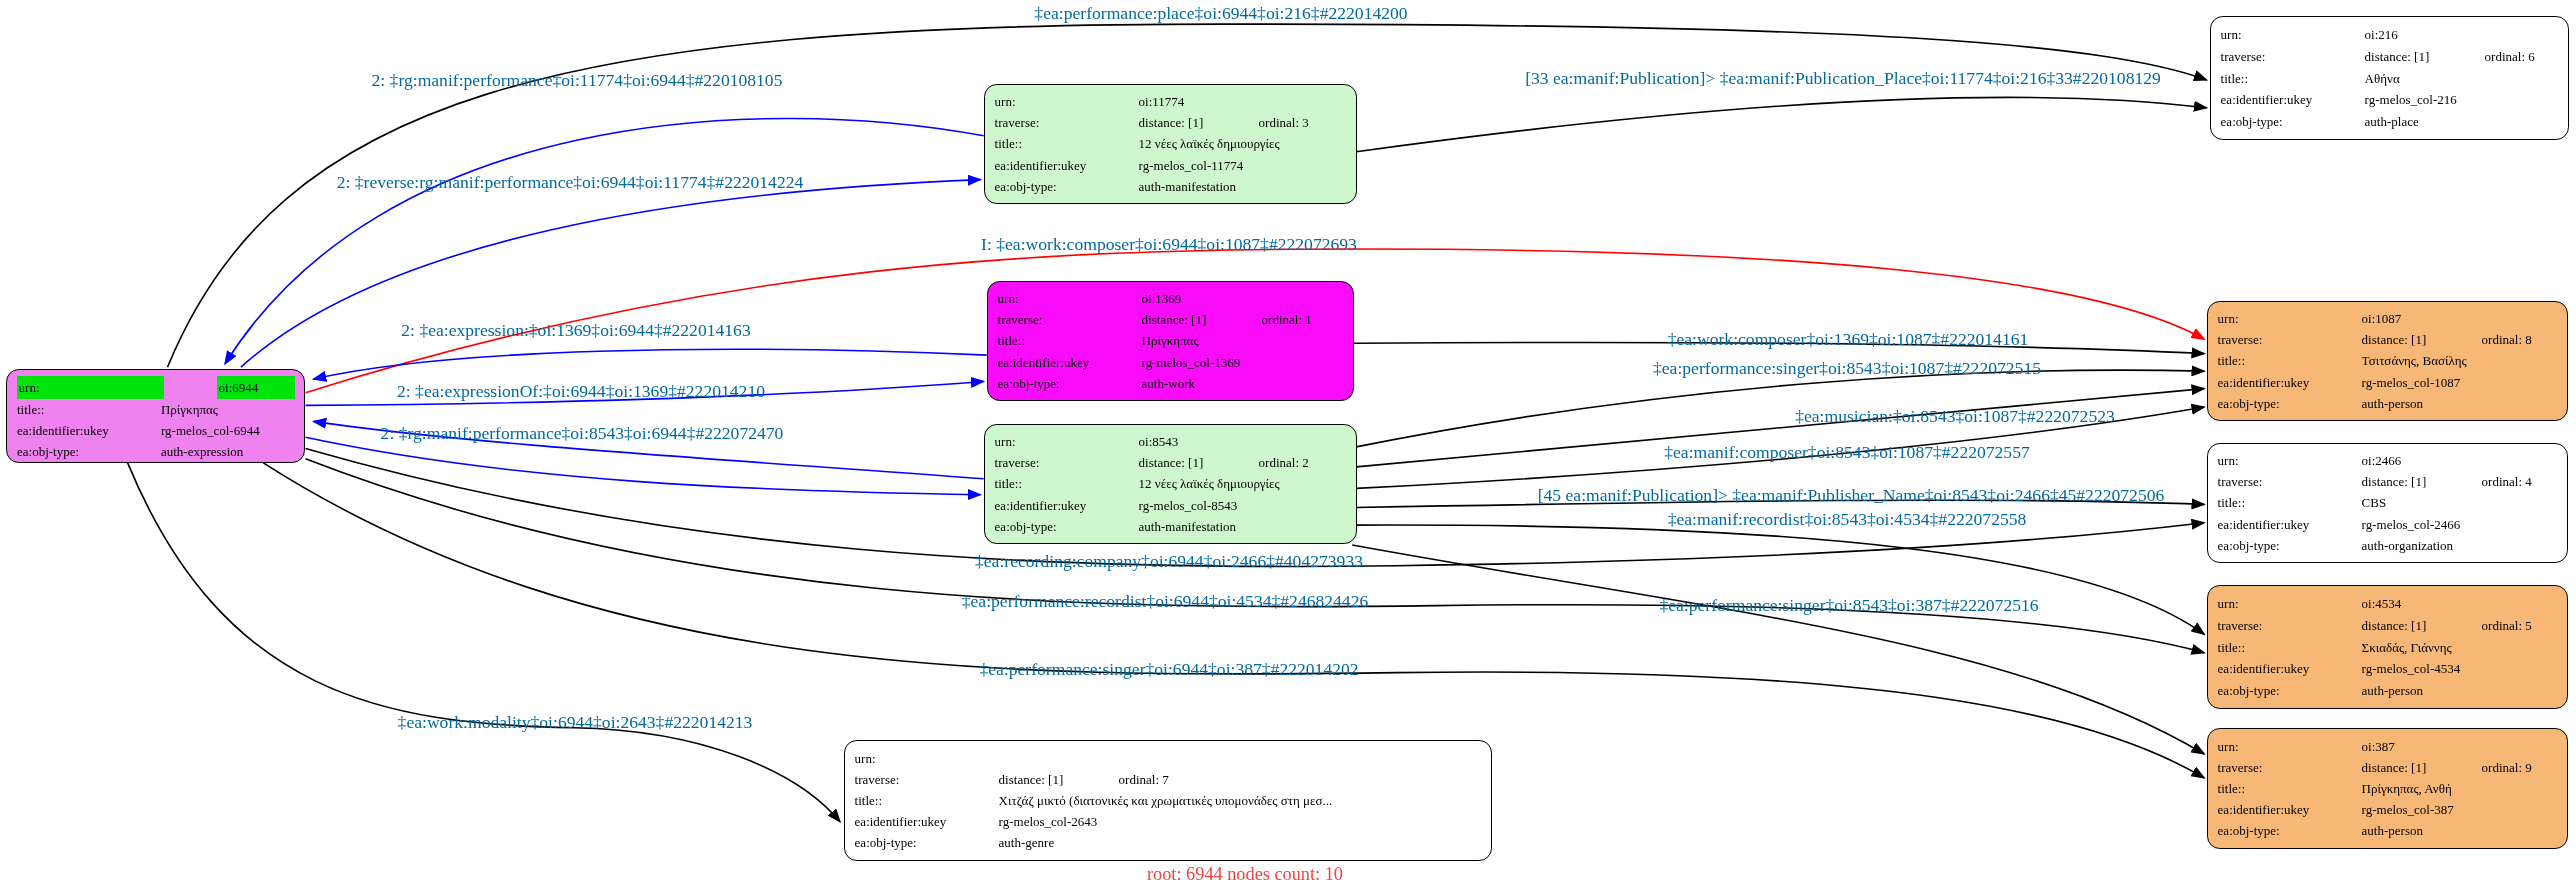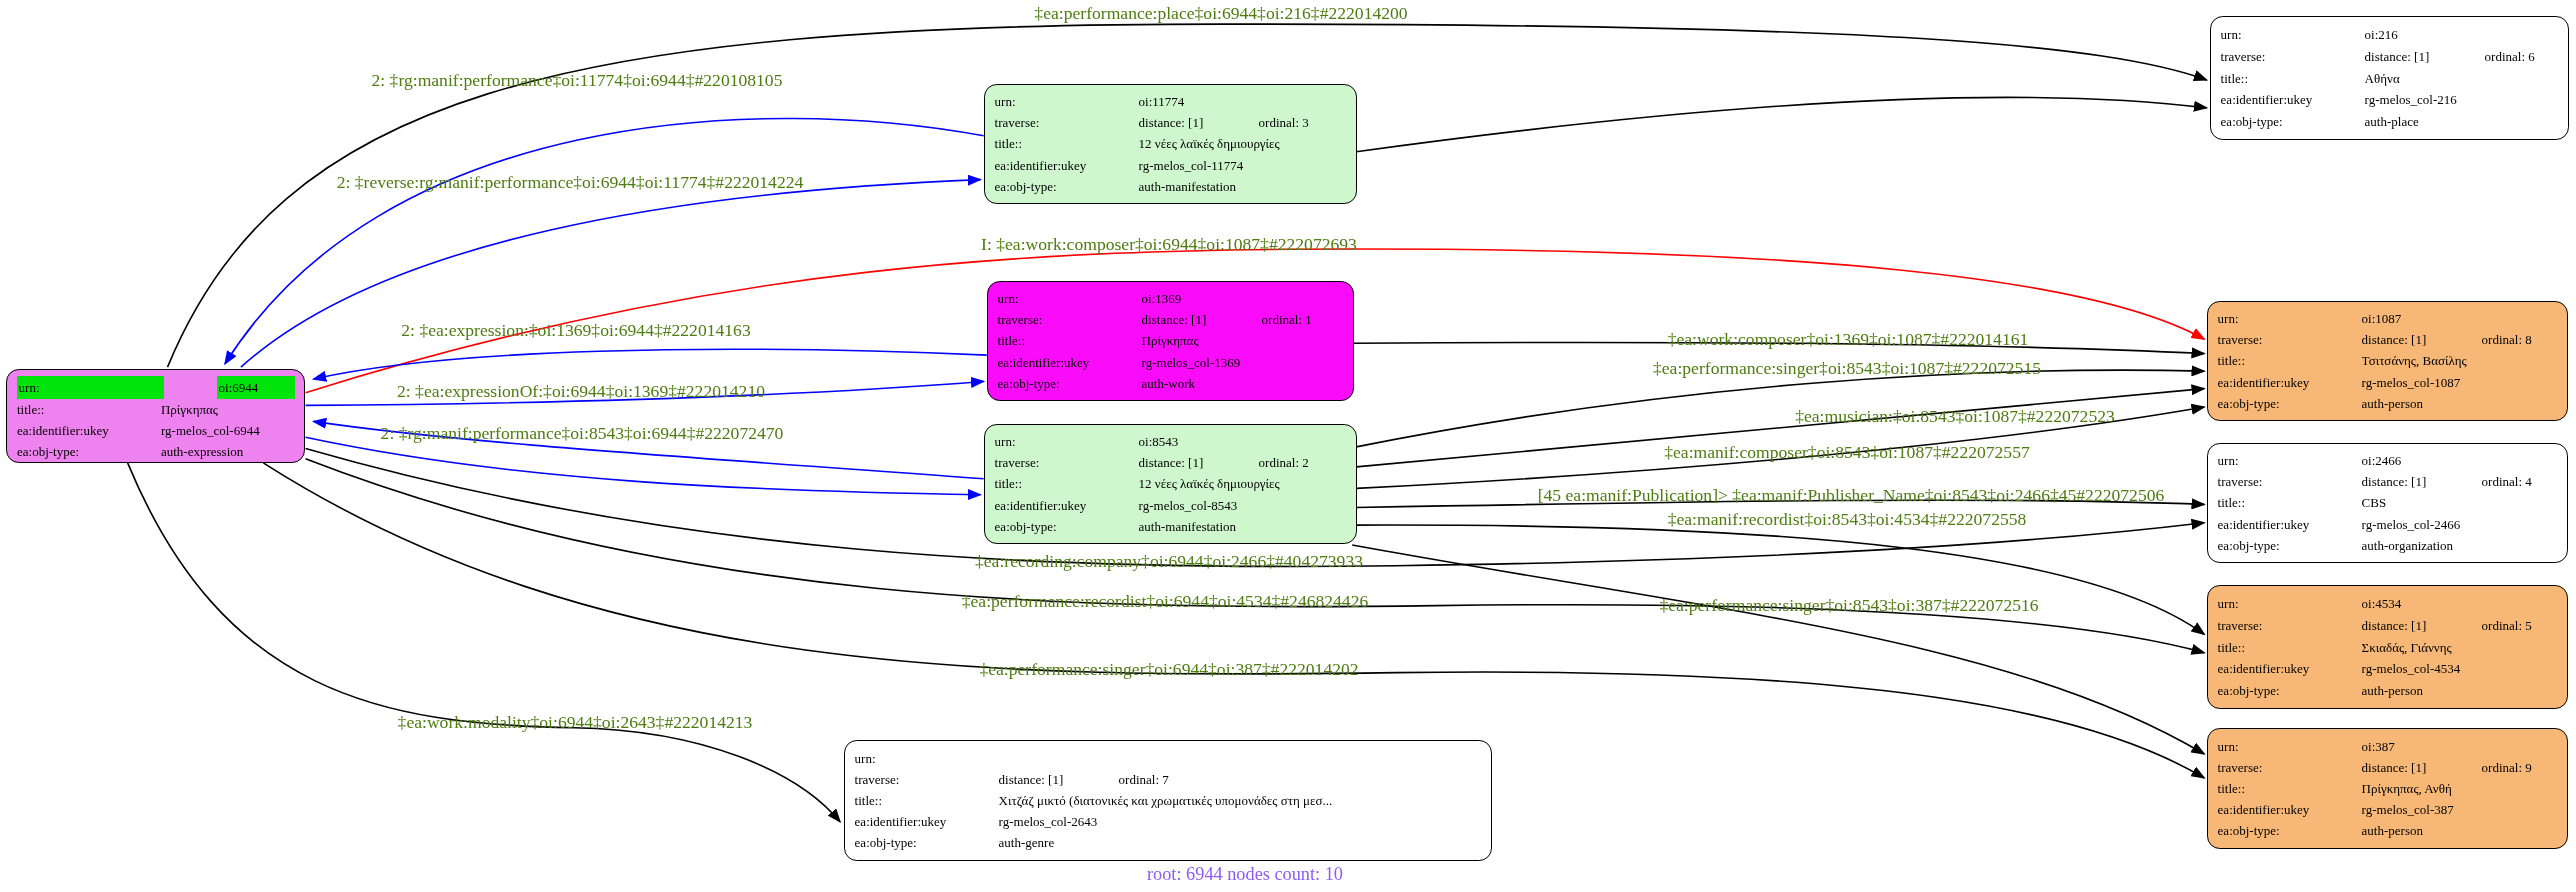--- a/index.html
+++ b/index.html
@@ -10,22 +10,22 @@
         display:flex;flex-direction:column;justify-content:space-evenly;
         padding:6.4px 9.6px;box-sizing:border-box;z-index:2;}
   .row{display:flex;align-items:center;font-size:13px;line-height:21px;white-space:nowrap;}
   .row .k{flex:0 0 144px;}
   .row .v{flex:1;overflow:hidden;}
   .tv .dist{display:inline-block;width:120px;}
   .hl{background:#00e30b;}
   .node .k.hl{margin-right:4.8px;padding:0.8px 1.6px;}
   .node .v.hl{padding:0.8px 1.6px;margin-left:48px;}
   .edge-label{position:absolute;transform:translate(-50%,-50%);font-size:17.6px;
-              white-space:nowrap;color:#4d7c0f;z-index:3;}
-  .caption{position:absolute;transform:translate(-50%,-50%);font-size:18.3px;color:#8b5cf6;z-index:3;}
+              white-space:nowrap;color:#0369a1;z-index:3;}
+  .caption{position:absolute;transform:translate(-50%,-50%);font-size:18.3px;color:#ef4444;z-index:3;}
 </style>
 </head>
 <body>
 
 <div id="canvas">
 
   <svg class="edges" viewBox="0 0 3229 1119">
     <defs>
       <marker id="arrow-000000" markerUnits="userSpaceOnUse" markerWidth="18" markerHeight="14" refX="16" refY="7" orient="auto">
           <polygon points="0,0 18,7 0,14" fill="#000000"></polygon>
@@ -56,20 +56,21 @@
       <path d="M 383,562 C 850,696 1300,715 1750,709 C 2250,702 2570,678 2763,655" stroke="#000000" marker-end="url(#arrow-000000)"></path>
       <path d="M 383,575 C 850,756 1350,765 1800,759 C 2300,752 2610,776 2763,818" stroke="#000000" marker-end="url(#arrow-000000)"></path>
       <path d="M 1695,683 C 2150,766 2520,800 2763,945" stroke="#000000" marker-end="url(#arrow-000000)"></path>
       <path d="M 330,580 C 750,848 1250,850 1750,843 C 2350,835 2620,890 2763,975" stroke="#000000" marker-end="url(#arrow-000000)"></path>
       <path d="M 160,580 C 280,870 480,908 720,912 C 880,915 1000,966 1053,1030" stroke="#000000" marker-end="url(#arrow-000000)"></path>
     </g>
   </svg>
 
   <div class="edge-label" style="left:1221px;top:12.8px">‡ea:performance:place‡oi:6944‡oi:216‡#222014200</div>
   <div class="edge-label" style="left:577px;top:80px">2: ‡rg:manif:performance‡oi:11774‡oi:6944‡#220108105</div>
+  <div class="edge-label" style="left:1843px;top:78px">[33 ea:manif:Publication]&gt; ‡ea:manif:Publication_Place‡oi:11774‡oi:216‡33#220108129</div>
   <div class="edge-label" style="left:570px;top:182px">2: ‡reverse:rg:manif:performance‡oi:6944‡oi:11774‡#222014224</div>
   <div class="edge-label" style="left:1169px;top:244px">I: ‡ea:work:composer‡oi:6944‡oi:1087‡#222072693</div>
   <div class="edge-label" style="left:576px;top:330px">2: ‡ea:expression:‡oi:1369‡oi:6944‡#222014163</div>
   <div class="edge-label" style="left:1848px;top:339px">‡ea:work:composer‡oi:1369‡oi:1087‡#222014161</div>
   <div class="edge-label" style="left:1847px;top:368px">‡ea:performance:singer‡oi:8543‡oi:1087‡#222072515</div>
   <div class="edge-label" style="left:581px;top:391px">2: ‡ea:expressionOf:‡oi:6944‡oi:1369‡#222014210</div>
   <div class="edge-label" style="left:1955px;top:416px">‡ea:musician:‡oi:8543‡oi:1087‡#222072523</div>
   <div class="edge-label" style="left:582px;top:433px">2: ‡rg:manif:performance‡oi:8543‡oi:6944‡#222072470</div>
   <div class="edge-label" style="left:1847px;top:452px">‡ea:manif:composer‡oi:8543‡oi:1087‡#222072557</div>
   <div class="edge-label" style="left:1851px;top:495px">[45 ea:manif:Publication]&gt; ‡ea:manif:Publisher_Name‡oi:8543‡oi:2466‡45#222072506</div>

